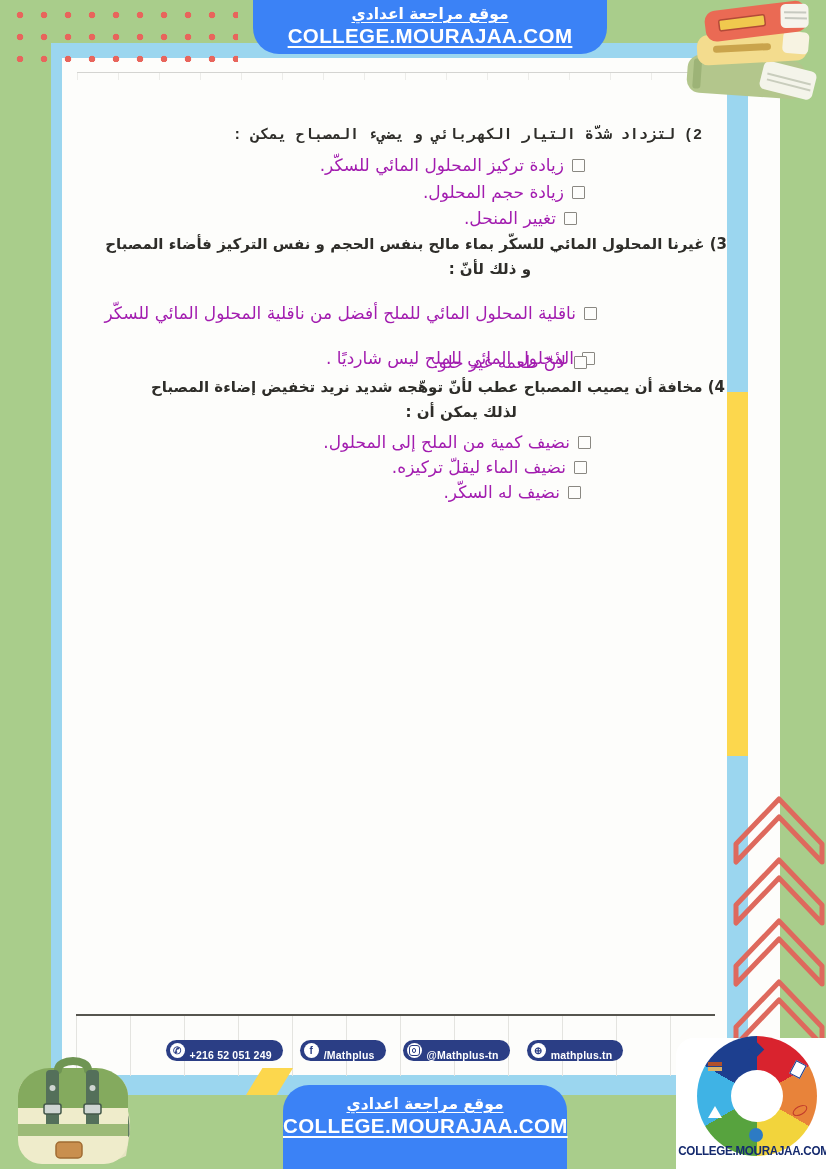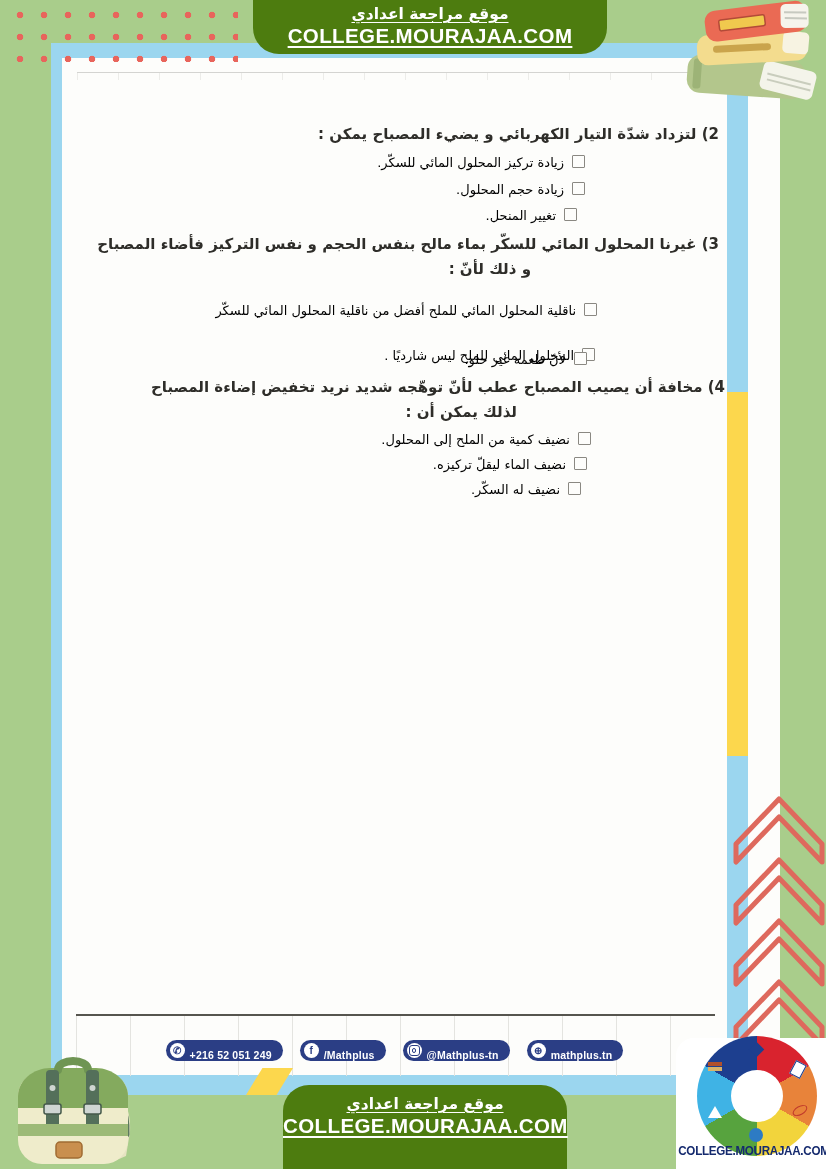--- a/index.html
+++ b/index.html
@@ -19,44 +19,44 @@
   .rbar-b2{top:756px;height:319px;background:#9bd6ef;}
   .wedge-yellow{left:246px;top:1068px;width:47px;height:27px;background:#fcd74d;
     clip-path:polygon(35% 0,100% 0,65% 100%,0 100%);z-index:3;}
 
   
   .dots{left:0;top:0;width:238px;height:62px;z-index:3;
     background-image:radial-gradient(circle,#e8655c 3px,rgba(0,0,0,0) 3.6px);
     background-size:24px 22px;background-position:8px 4px;}
 
   
-  .tab{background:#4d7c0f;text-align:center;z-index:4;color:#ffffff;}
+  .tab{background:#3b82f6;text-align:center;z-index:4;color:#ffffff;}
   .tab-top{left:253px;top:0;width:354px;height:54px;border-radius:0 0 26px 26px;}
   .tab-bottom{left:283px;top:1085px;width:284px;height:84px;border-radius:26px 26px 0 0;}
   .t-ar{font-size:15.5px;font-weight:bold;text-decoration:underline;text-underline-offset:3px;margin-top:5px;}
   .t-dom{font-size:20.5px;font-weight:bold;text-decoration:underline;text-underline-offset:3px;
     font-family:"Liberation Sans",sans-serif;letter-spacing:.4px;margin-top:1px;}
   .tab-bottom .t-ar{margin-top:10px;}
 
   
   .paper{left:62px;top:58px;width:665px;height:1017px;z-index:2;direction:rtl;color:#35342f;}
   .ruler-top{position:absolute;top:14px;right:13px;left:15px;height:7px;border-top:1px solid #cbcbc7;
     background:repeating-linear-gradient(90deg,#e9e9e5 0 1px,rgba(0,0,0,0) 1px 41px);opacity:.8;}
   .scan-table{position:absolute;top:956px;right:12px;left:14px;height:60px;border-top:2px solid #56554f;
     background:repeating-linear-gradient(90deg,#e4e4e0 0 1px,rgba(0,0,0,0) 1px 54px);}
   .line{position:absolute;right:0;left:0;white-space:nowrap;}
   .stem{font-size:15px;font-weight:bold;letter-spacing:.2px;color:#2e2d29;}
-  .opt{font-size:13px;color:#000000;padding-left:48px;}
+  .opt{font-size:17px;color:#a21caf;padding-left:48px;}
   .cb{display:inline-block;width:11px;height:11px;border:1.3px solid #8a8882;border-radius:1px;
     vertical-align:-1px;margin-left:8px;background:#fdfdfb;}
-  .q2s{top:67px;padding-right:8px;}
+  .q2s{top:67px;padding-right:25px;font-family:Liberation Mono, monospace;}
   .q2o1{top:97px;padding-right:142px;}
   .q2o2{top:124px;padding-right:142px;}
   .q2o3{top:150px;padding-right:150px;}
-  .q3s1{top:177px;padding-right:8px;text-align:right;}
+  .q3s1{top:177px;padding-right:0;text-align:right;}
   .q3s2{top:202px;padding-right:196px;}
   .q3o1{top:245px;padding-right:130px;}
   .q3o2{top:270px;padding-right:132px;margin-top:20px;}
   .q3o3{top:294px;padding-right:140px;}
   .q4s1{top:320px;padding-right:2px;}
   .q4s2{top:345px;padding-right:210px;}
   .q4o1{top:374px;padding-right:136px;}
   .q4o2{top:399px;padding-right:140px;}
   .q4o3{top:424px;padding-right:146px;}
 

